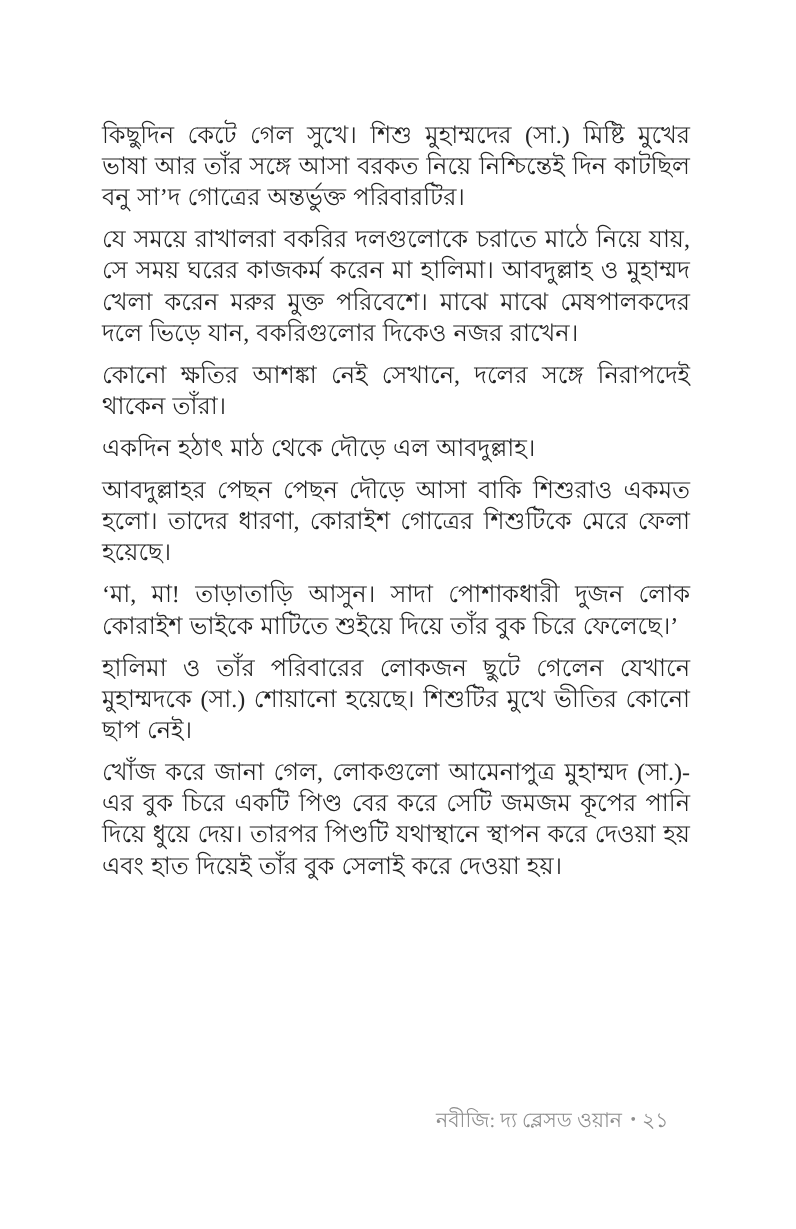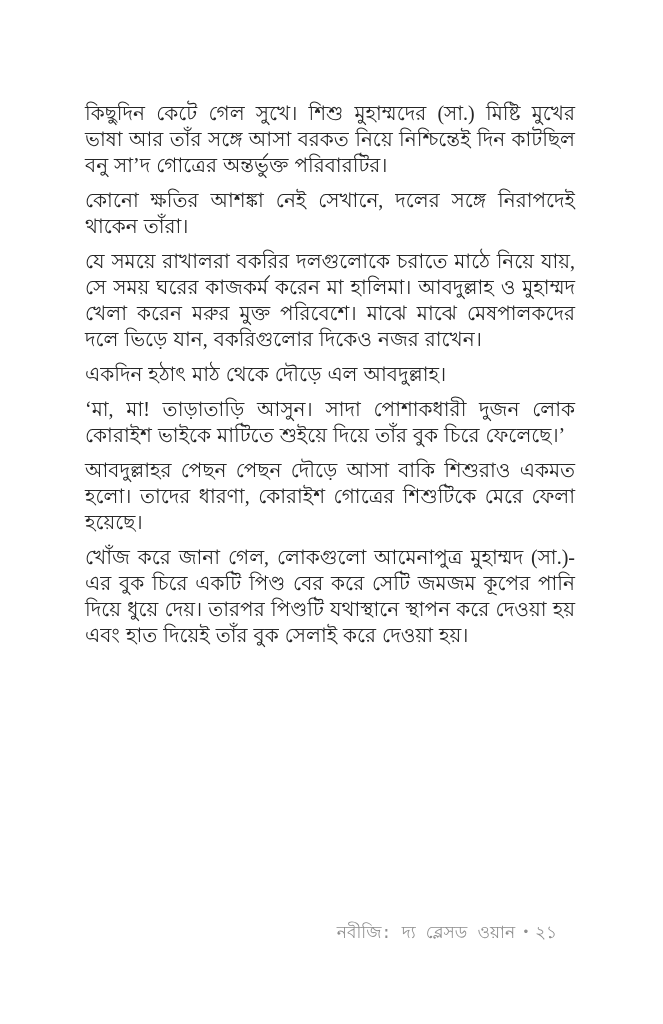--- a/index.html
+++ b/index.html
@@ -38,42 +38,42 @@
   .footer {
     position: absolute;
     top: 921px;
     left: 85px;
     right: 106px;
     text-align: right;
     font-size: 17px;
     line-height: 24px;
     color: #8e8e8e;
     white-space: nowrap;
-    font-family: Liberation Mono, monospace;
   }
   .footer .bullet {
     display: inline-block;
     font-size: 13px;
     vertical-align: 2px;
     margin: 0 5px 0 7px;
     color: #8e8e8e;
   }
 </style>
 </head>
 <body>
 
 <div class="page">
 
   <main class="content">
     <p class="para">কিছুদিন কেটে গেল সুখে। শিশু মুহাম্মদের (সা.) মিষ্টি মুখের ভাষা আর তাঁর সঙ্গে আসা বরকত নিয়ে নিশ্চিন্তেই দিন কাটছিল বনু সা’দ গোত্রের অন্তর্ভুক্ত পরিবারটির।</p>
+    <p class="para">যে সময়ে রাখালরা বকরির দলগুলোকে চরাতে মাঠে নিয়ে যায়, সে সময় ঘরের কাজকর্ম করেন মা হালিমা। আবদুল্লাহ ও মুহাম্মদ খেলা করেন মরুর মুক্ত পরিবেশে। মাঝে মাঝে মেষপালকদের দলে ভিড়ে যান, বকরিগুলোর দিকেও নজর রাখেন।</p>
     <p class="para">কোনো ক্ষতির আশঙ্কা নেই সেখানে, দলের সঙ্গে নিরাপদেই থাকেন তাঁরা।</p>
-    <p class="para">যে সময়ে রাখালরা বকরির দলগুলোকে চরাতে মাঠে নিয়ে যায়, সে সময় ঘরের কাজকর্ম করেন মা হালিমা। আবদুল্লাহ ও মুহাম্মদ খেলা করেন মরুর মুক্ত পরিবেশে। মাঝে মাঝে মেষপালকদের দলে ভিড়ে যান, বকরিগুলোর দিকেও নজর রাখেন।</p>
     <p class="para">একদিন হঠাৎ মাঠ থেকে দৌড়ে এল আবদুল্লাহ।</p>
+    <p class="para">আবদুল্লাহর পেছন পেছন দৌড়ে আসা বাকি শিশুরাও একমত হলো। তাদের ধারণা, কোরাইশ গোত্রের শিশুটিকে মেরে ফেলা হয়েছে।</p>
     <p class="para">‘মা, মা! তাড়াতাড়ি আসুন। সাদা পোশাকধারী দুজন লোক কোরাইশ ভাইকে মাটিতে শুইয়ে দিয়ে তাঁর বুক চিরে ফেলেছে।’</p>
-    <p class="para">আবদুল্লাহর পেছন পেছন দৌড়ে আসা বাকি শিশুরাও একমত হলো। তাদের ধারণা, কোরাইশ গোত্রের শিশুটিকে মেরে ফেলা হয়েছে।</p>
+    <p class="para">হালিমা ও তাঁর পরিবারের লোকজন ছুটে গেলেন যেখানে মুহাম্মদকে (সা.) শোয়ানো হয়েছে। শিশুটির মুখে ভীতির কোনো ছাপ নেই।</p>
     <p class="para">খোঁজ করে জানা গেল, লোকগুলো আমেনাপুত্র মুহাম্মদ (সা.)-এর বুক চিরে একটি পিণ্ড বের করে সেটি জমজম কূপের পানি দিয়ে ধুয়ে দেয়। তারপর পিণ্ডটি যথাস্থানে স্থাপন করে দেওয়া হয় এবং হাত দিয়েই তাঁর বুক সেলাই করে দেওয়া হয়।</p>
   </main>
 
   <footer class="footer">
     <span>নবীজি: দ্য ব্লেসড ওয়ান</span><span class="bullet">•</span><span>২১</span>
   </footer>
 
 </div>
 
 </body></html>

